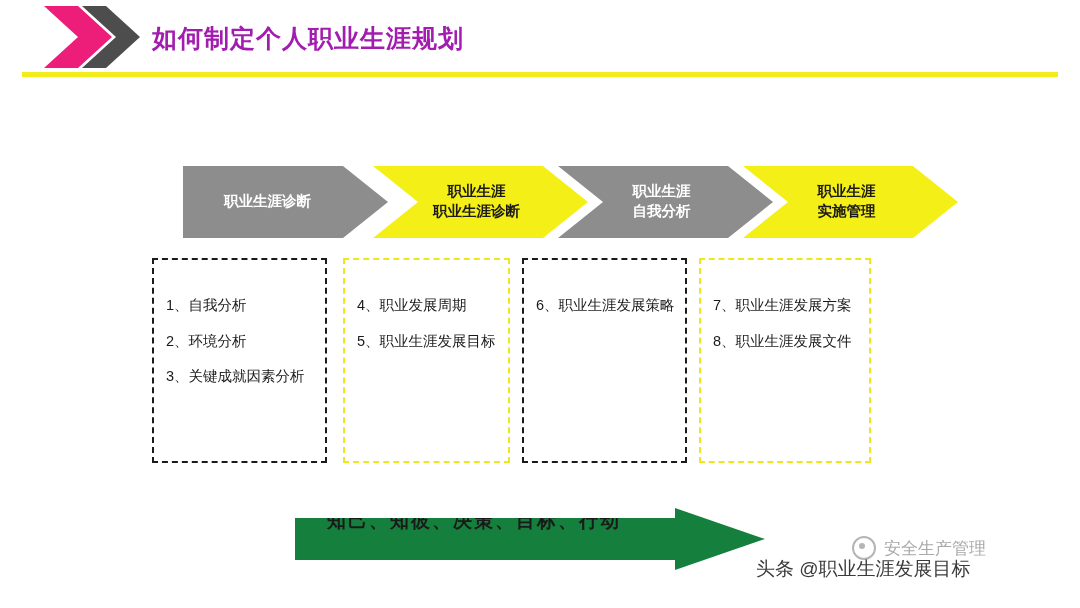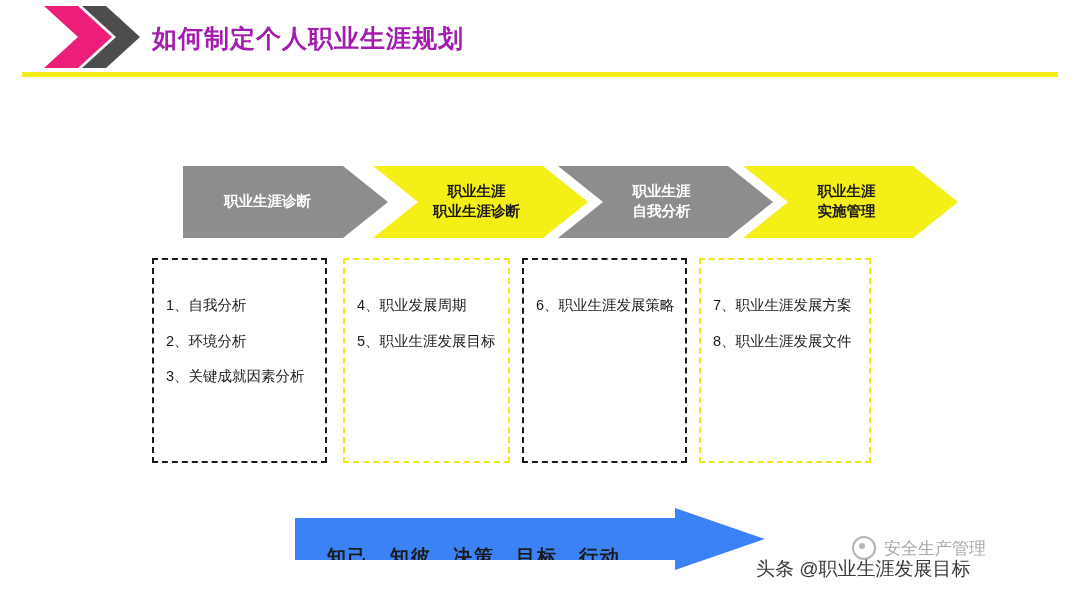--- a/index.html
+++ b/index.html
@@ -133,24 +133,24 @@
     white-space: nowrap;
   }
 
   
   .bottom-arrow {
     position: absolute;
     left: 295px;
     top: 508px;
     width: 470px;
     height: 62px;
-    background: #3b82f6;
+    background: #15803d;
     clip-path: polygon(0 10px, 380px 10px, 380px 0, 470px 31px, 380px 62px, 380px 52px, 0 52px);
     display: flex;
-    align-items: flex-end;
+    align-items: flex-start;
   }
   .bottom-arrow-text {
     font-size: 19px;
     font-weight: bold;
     color: #1a1a1a;
     letter-spacing: 2px;
     padding-left: 32px;
   }
 
   

